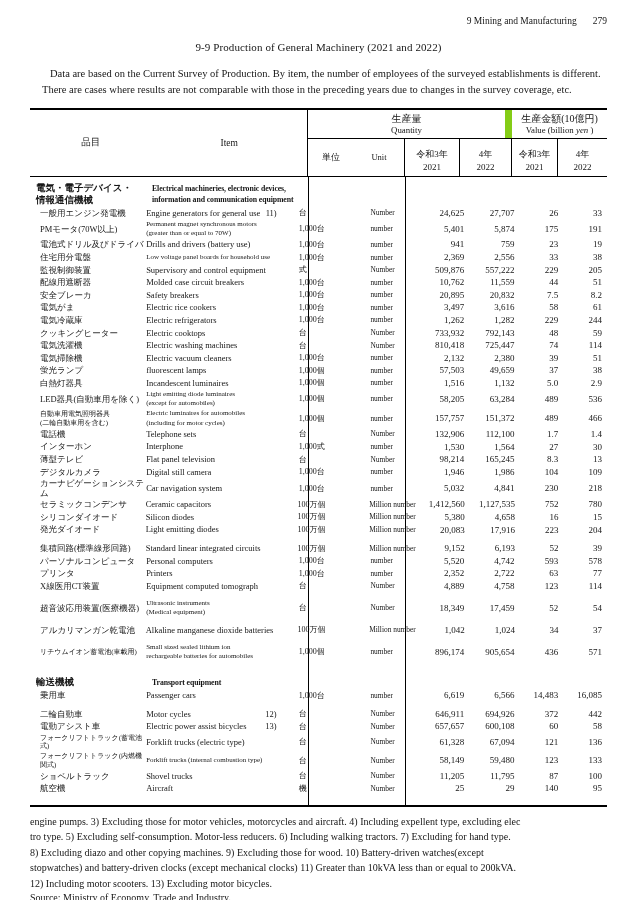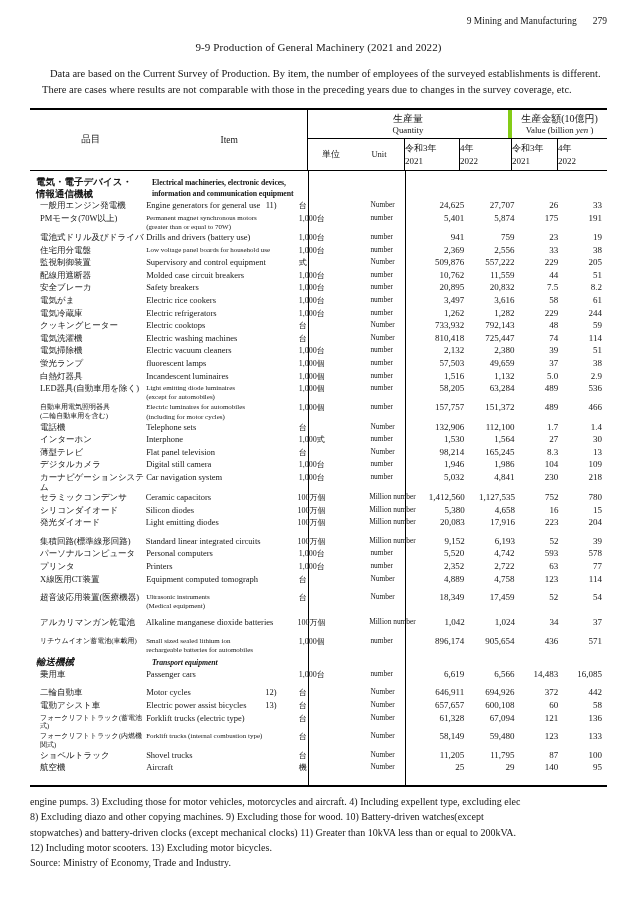--- a/index.html
+++ b/index.html
@@ -10,60 +10,60 @@
   .title{margin-top:15px;text-align:center;font-size:11px;letter-spacing:0.1px;}
   .intro{margin:13px 0 10px 12px;font-size:10.5px;line-height:1.5;text-indent:8px;}
 
   .table{margin-top:3px;}
   .t-head{display:flex;border-top:2px solid #000;border-bottom:1.5px solid #000;}
   .h-item{width:278px;box-sizing:border-box;border-right:1px solid #000;display:flex;align-items:center;}
   .h-item .hjp{width:122px;text-align:center;font-size:9.5px;}
   .h-item .hen{width:156px;text-align:center;font-size:9.5px;}
   .h-right{width:299px;}
   .h-groups{display:flex;border-bottom:1px solid #000;}
-  .h-qty{width:204px;box-sizing:border-box;border-right:4px solid #84cc16;text-align:center;padding:3px 0 2px 0;}
+  .h-qty{width:204px;box-sizing:border-box;border-right:7px solid #84cc16;text-align:center;padding:3px 0 2px 0;}
   .h-val{width:95px;text-align:center;padding:3px 0 2px 0;}
   .g-jp{display:block;font-size:10px;line-height:1.25;}
   .g-en{display:block;font-size:8.8px;line-height:1.2;}
   .g-en .it{font-style:italic;}
   .h-sub{display:flex;}
   .h-unit{width:97px;box-sizing:border-box;border-right:1px solid #000;display:flex;align-items:center;}
   .h-unit .ujp{width:46px;text-align:center;font-size:9px;}
   .h-unit .uen{width:50px;text-align:center;font-size:8.5px;}
-  .h-year{box-sizing:border-box;text-align:left;font-size:9px;line-height:1.45;padding:3px 0 2px 0;}
+  .h-year{box-sizing:border-box;text-align:center;font-size:9px;line-height:1.45;padding:9px 0 2px 0;}
   .h-year.yq1{width:55px;border-right:1px solid #000;}
   .h-year.yq2{width:52px;border-right:1px solid #000;}
   .h-year.yv1{width:46px;border-right:1px solid #000;}
   .h-year.yv2{width:49px;}
   .h-year span{display:block;}
 
   .t-body{position:relative;border-bottom:2px solid #000;padding:3px 0 10px 0;}
   .rule{position:absolute;top:0;bottom:0;width:1px;background:#000;}
   .r1{left:278px;}
   .r2{left:375px;}
 
-  .t-row{display:flex;align-items:flex-start;min-height:12.6px;}
+  .t-row{display:flex;align-items:center;min-height:12.6px;}
   .t-row.t-gap{margin-top:6px;}
   .c-jp{width:122px;box-sizing:border-box;padding-left:10px;font-size:8.5px;line-height:1.18;}
   .c-jp.sm-jp{font-size:7px;line-height:1.25;padding-top:1px;}
   .c-en{width:156px;box-sizing:border-box;position:relative;padding-right:14px;font-size:8.5px;line-height:1.18;}
   .c-en.sm-en{font-size:7px;line-height:1.3;padding-top:1px;}
   .fn-note{position:absolute;right:18px;top:0;font-size:8.5px;line-height:1.18;}
   .c-ujp{width:47px;box-sizing:border-box;padding-left:4px;font-size:8px;white-space:nowrap;}
   .c-uen{width:50px;box-sizing:border-box;padding-left:3px;font-size:7.4px;white-space:nowrap;margin-left:28px;}
   .c-n{box-sizing:border-box;text-align:right;font-size:9px;white-space:nowrap;}
   .q1{width:55px;padding-right:3px;}
   .q2{width:52px;padding-right:2px;}
   .v1{width:46px;padding-right:2px;}
   .v2{width:49px;padding-right:5px;}
 
   .t-section{margin-top:2px;}
   .t-section .c-jp{font-family:"Liberation Sans","DejaVu Sans",sans-serif;font-weight:bold;font-size:9.5px;line-height:1.3;padding-left:6px;}
   .t-section .c-en{font-weight:bold;font-size:7.8px;letter-spacing:-0.1px;line-height:1.42;padding-top:1px;}
-  .t-section.t-gap{margin-top:1px;font-style:italic;}
+  .t-section.t-gap{margin-top:15px;}
 
   .footnotes{margin-top:7px;font-size:10px;line-height:1.55;}
   .fn-line{white-space:nowrap;}
   .source{font-size:10px;margin-top:1px;}
 </style>
 </head>
 <body>
 
 <div class="page">
 
@@ -678,19 +678,20 @@
           <div class="c-n q1">25</div>
           <div class="c-n q2">29</div>
           <div class="c-n v1">140</div>
           <div class="c-n v2">95</div>
         </div>
       </div>
   </div>
 
   <div class="footnotes" id="footnotes">
       <div class="fn-line">engine pumps.  3)  Excluding those for motor vehicles, motorcycles and aircraft.  4)  Including expellent type, excluding elec</div>
+      <div class="fn-line">tro type.  5)  Excluding self-consumption. Motor-less reducers.  6)  Including walking tractors.  7)  Excluding for hand type.</div>
       <div class="fn-line">8) Excluding diazo and other copying machines.  9)  Excluding those for wood.  10) Battery-driven watches(except</div>
       <div class="fn-line">stopwatches) and battery-driven clocks (except mechanical clocks)  11) Greater than 10kVA less than or equal to 200kVA.</div>
       <div class="fn-line">12)  Including motor scooters.  13) Excluding motor bicycles.</div>
     </div>
   <div class="source">Source:  Ministry of Economy, Trade and Industry.</div>
 
 </div>
 
 </body></html>

